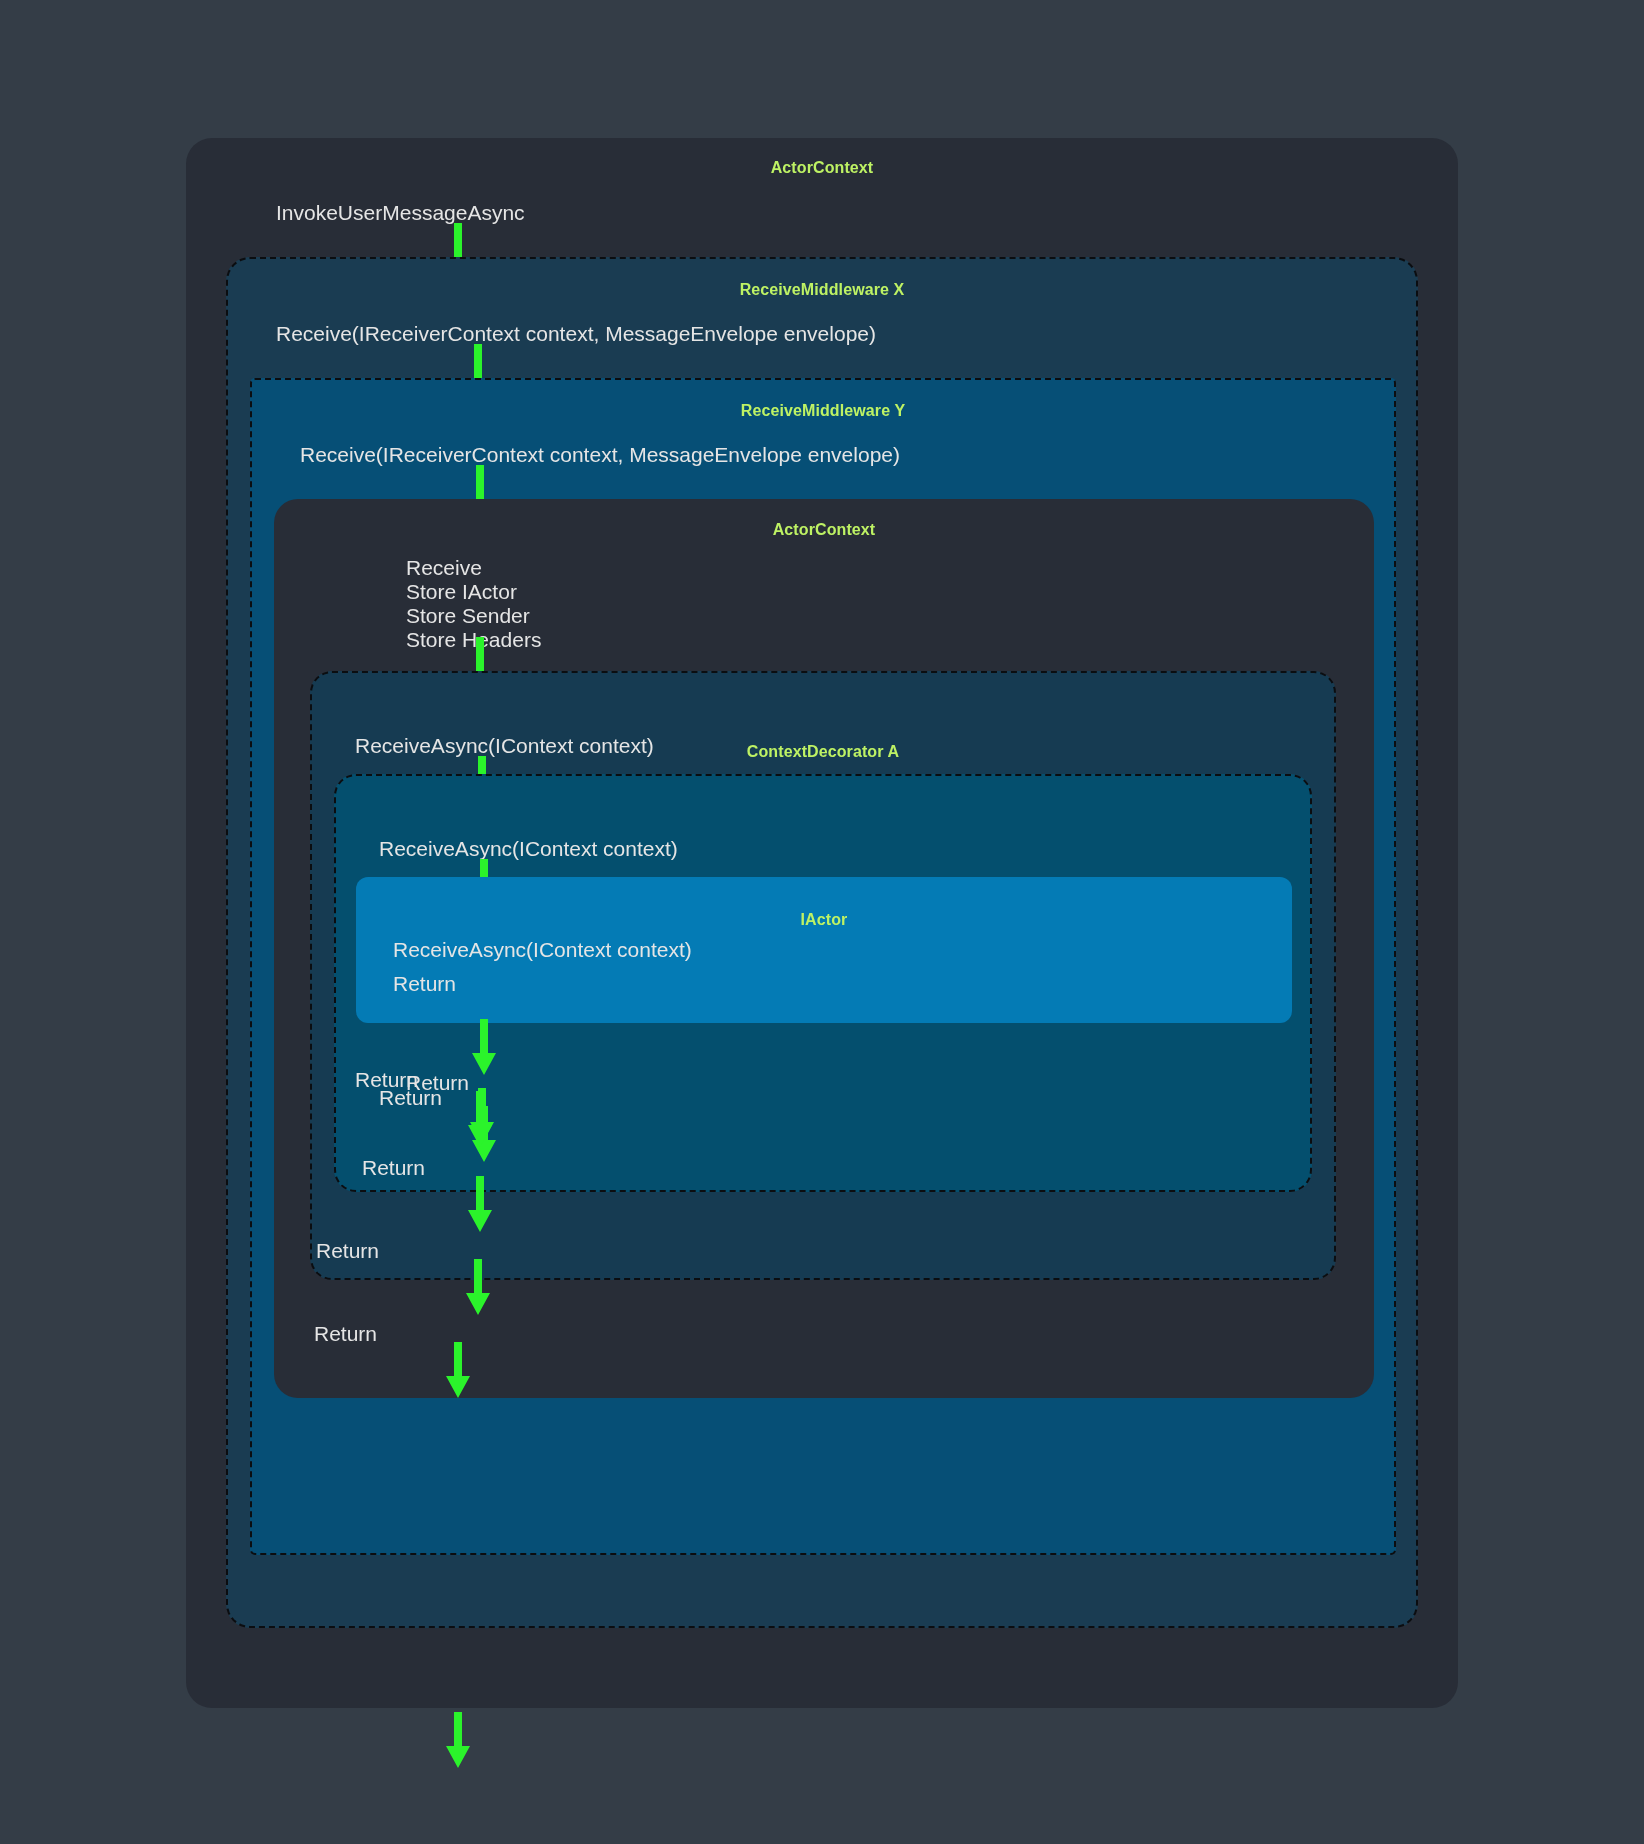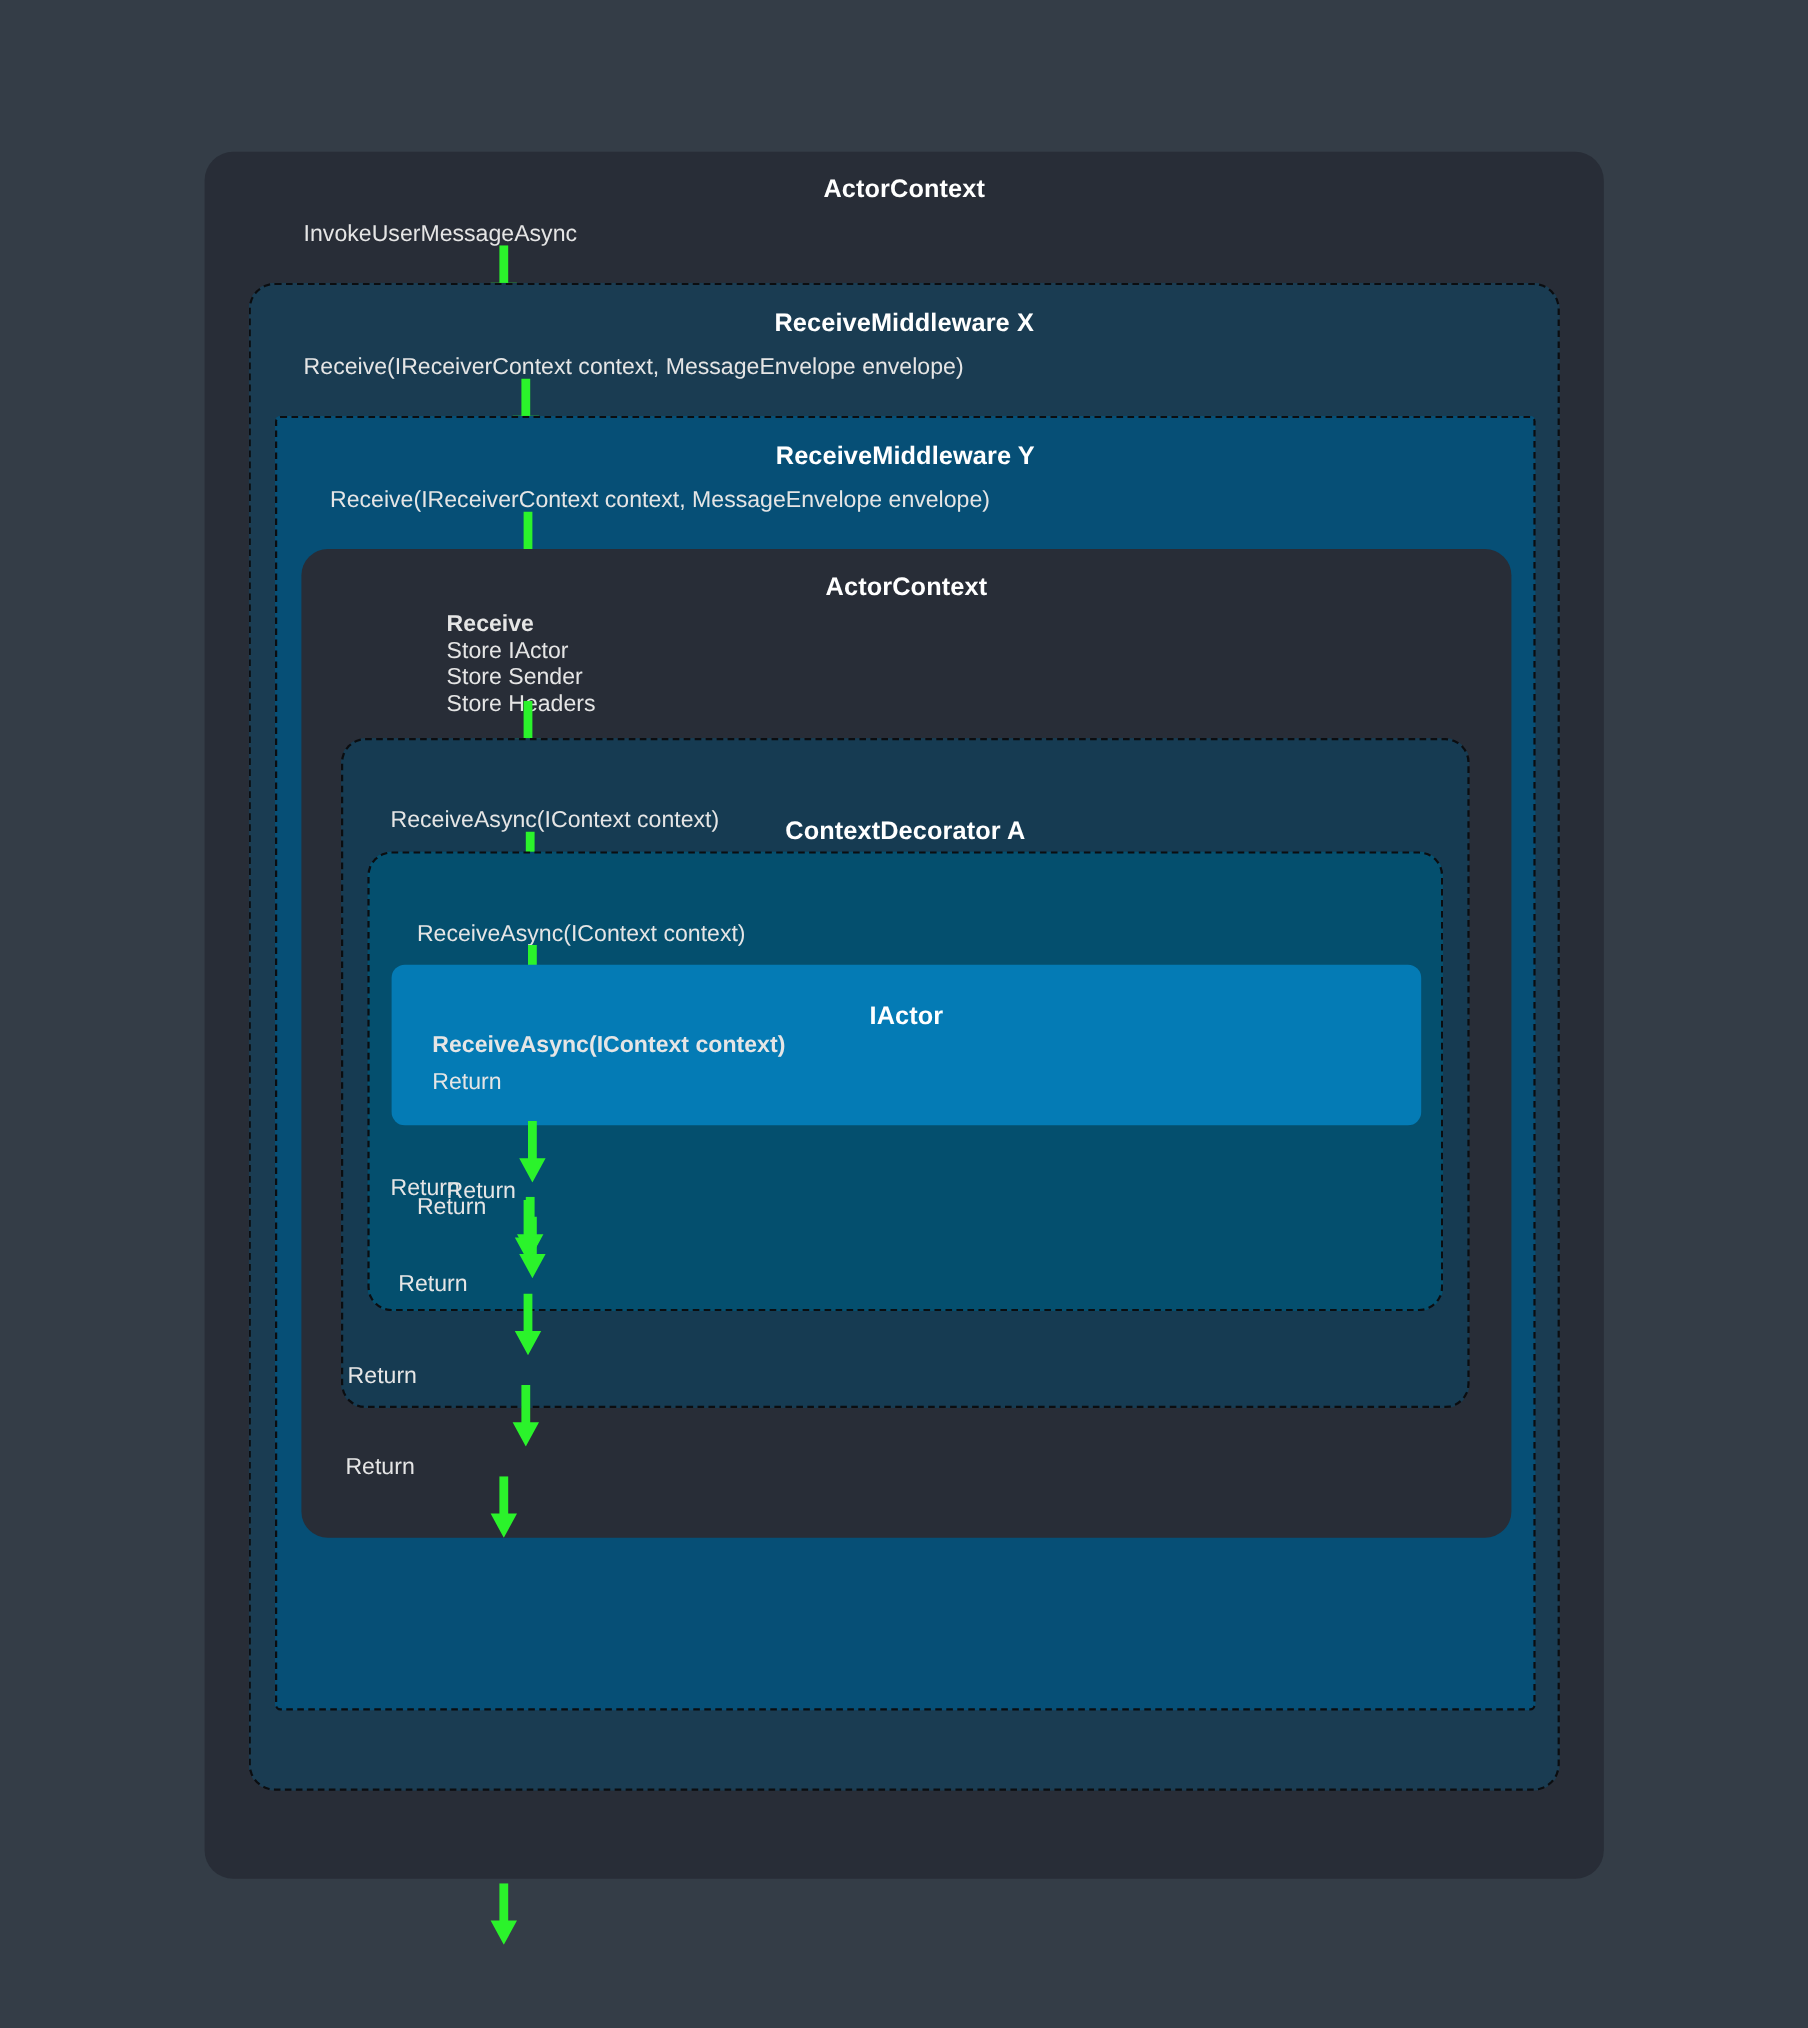--- a/index.html
+++ b/index.html
@@ -17,32 +17,32 @@
   }
 
   
   .box {
     position: relative;
     box-sizing: border-box;
   }
   .box-title {
     text-align: center;
     font-weight: bold;
-    font-size: 23px;
+    font-size: 16px;
     line-height: 1;
-    color: #ffffff;
+    color: #bef264;
     letter-spacing: .1px;
   }
   .step {
     font-size: 21px;
     line-height: 1;
     color: #e5e5e5;
     white-space: nowrap;
   }
-  .step.bold { font-weight: bold; }
+  .step.bold { font-weight: normal; }
 
   
   .arrow {
     position: absolute;
     left: 255px;
     width: 34px;
     display: block;
   }
   .arrow svg { display: block; }
 

